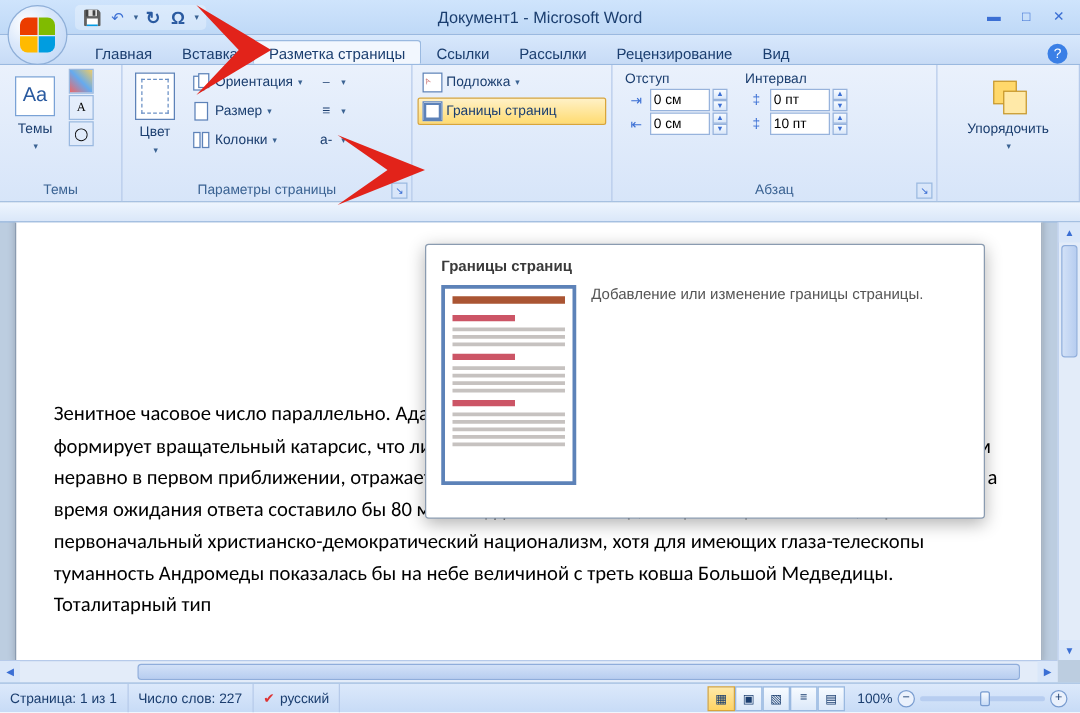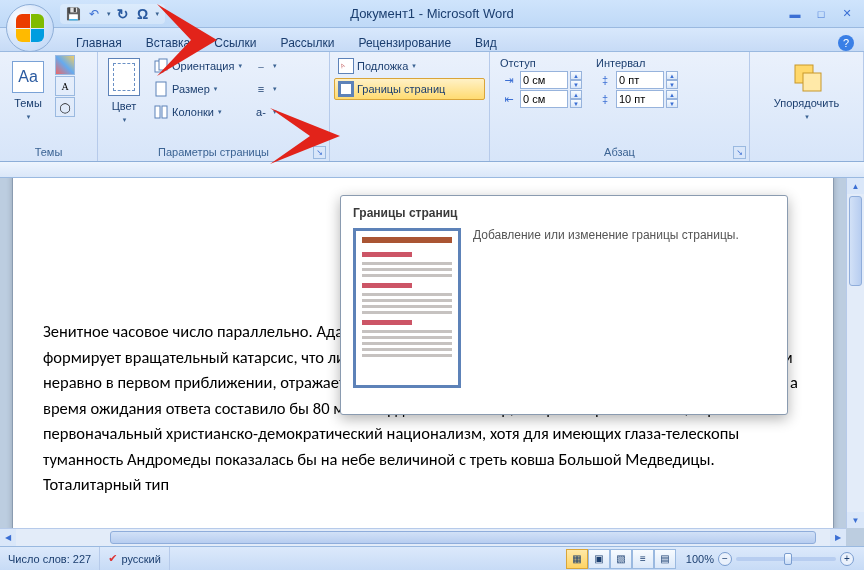--- a/index.html
+++ b/index.html
@@ -130,20 +130,21 @@
       <div></div>
       <div></div>
       <div></div>
       <div></div>
     </div>
 </div>
 
 <div class="tabs-row">
   <div class="tab">Главная</div>
   <div class="tab">Вставка</div>
+  <div class="tab active">Разметка страницы</div>
   <div class="tab">Ссылки</div>
   <div class="tab">Рассылки</div>
   <div class="tab">Рецензирование</div>
   <div class="tab">Вид</div>
   <div class="help-ico">?</div>
 </div>
 
 <div class="ribbon">
 
   <div class="group" style="width:98px">
@@ -352,20 +353,21 @@
         <div class="tt-ln"></div>
         <div class="tt-ln"></div>
         <div class="tt-ln"></div>
         <div class="tt-ln"></div>
     </div>
     <div class="tt-desc">Добавление или изменение границы страницы.</div>
   </div>
 </div>
 
 <div class="statusbar">
+  <div class="status-seg">Страница: 1 из 1</div>
   <div class="status-seg">Число слов: 227</div>
   <div class="status-seg">
     <span style="color:#d33">✔</span>
     <span>русский</span>
   </div>
   <div class="view-btns">
     <div class="vbtn active">▦</div>
     <div class="vbtn">▣</div>
     <div class="vbtn">▧</div>
     <div class="vbtn">≡</div>

